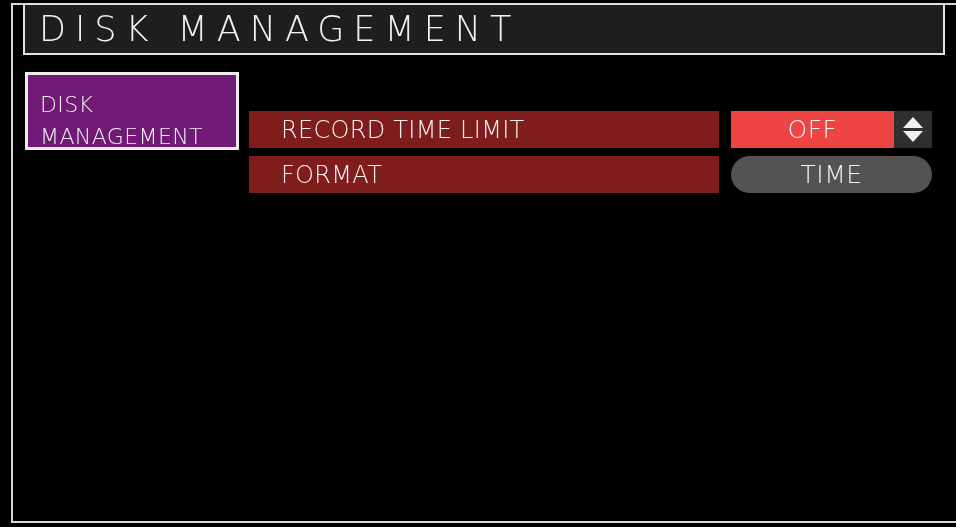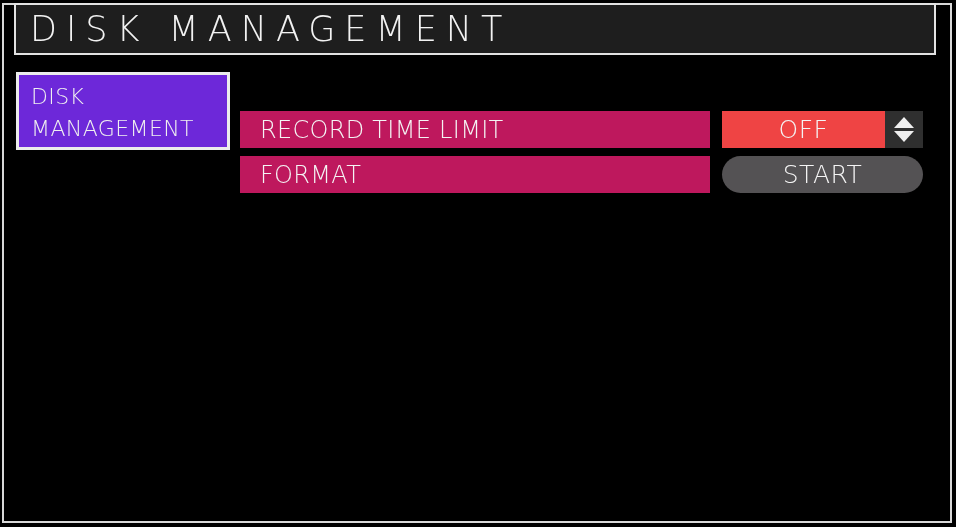--- a/index.html
+++ b/index.html
@@ -14,20 +14,21 @@
     overflow: hidden;
     font-family: "Liberation Sans", sans-serif;
   }
 
   #screen {
     position: relative;
     width: 944px;
     height: 527px;
     background: #000000;
     box-sizing: border-box;
+    margin-left: 9px;
   }
 
   
   .outer-frame {
     position: absolute;
     left: 2px;
     top: 3px;
     width: 950px;
     height: 520px;
     border: 2px solid #d8d8d8;
@@ -59,24 +60,24 @@
     font-family: "DejaVu Sans", sans-serif;
   }
 
   
   .sidebar {
     position: absolute;
     left: 16px;
     top: 72px;
     width: 214px;
     height: 78px;
-    background: #6d28d9;
+    background: #701a75;
     border: 3px solid #ececec;
     box-sizing: border-box;
-    padding: 6px 0 0 12px;
+    padding: 14px 0 0 12px;
   }
   .sidebar-line {
     color: #f0f0f0;
     font-size: 22px;
     font-weight: 300;
     line-height: 32px;
     letter-spacing: 0.4px;
     white-space: nowrap;
     font-family: "DejaVu Sans", sans-serif;
   }
@@ -90,25 +91,25 @@
   }
   .row {
     position: relative;
     height: 37px;
     margin-bottom: 8px;
     display: flex;
     align-items: stretch;
   }
   .row-label {
     width: 470px;
-    background: #be185d;
-    display: flex;
-    align-items: center;
-    box-sizing: border-box;
-    padding-left: 20px;
+    background: #7f1d1d;
+    display: flex;
+    align-items: center;
+    box-sizing: border-box;
+    padding-left: 32px;
   }
   .row-label-text {
     color: #f4f4f4;
     font-size: 24px;
     font-weight: 300;
     letter-spacing: 0.3px;
     white-space: nowrap;
     font-family: "DejaVu Sans", sans-serif;
   }
 
@@ -201,18 +202,18 @@
       </div>
     </div>
 
 
     <div class="row">
       <div class="row-label">
         <span class="row-label-text">FORMAT</span>
       </div>
       <div class="row-gap"></div>
       <div class="row-action">
-        <span class="row-action-text">START</span>
+        <span class="row-action-text">TIME</span>
       </div>
     </div>
 
   </div>
 </div>
 
 </body></html>

